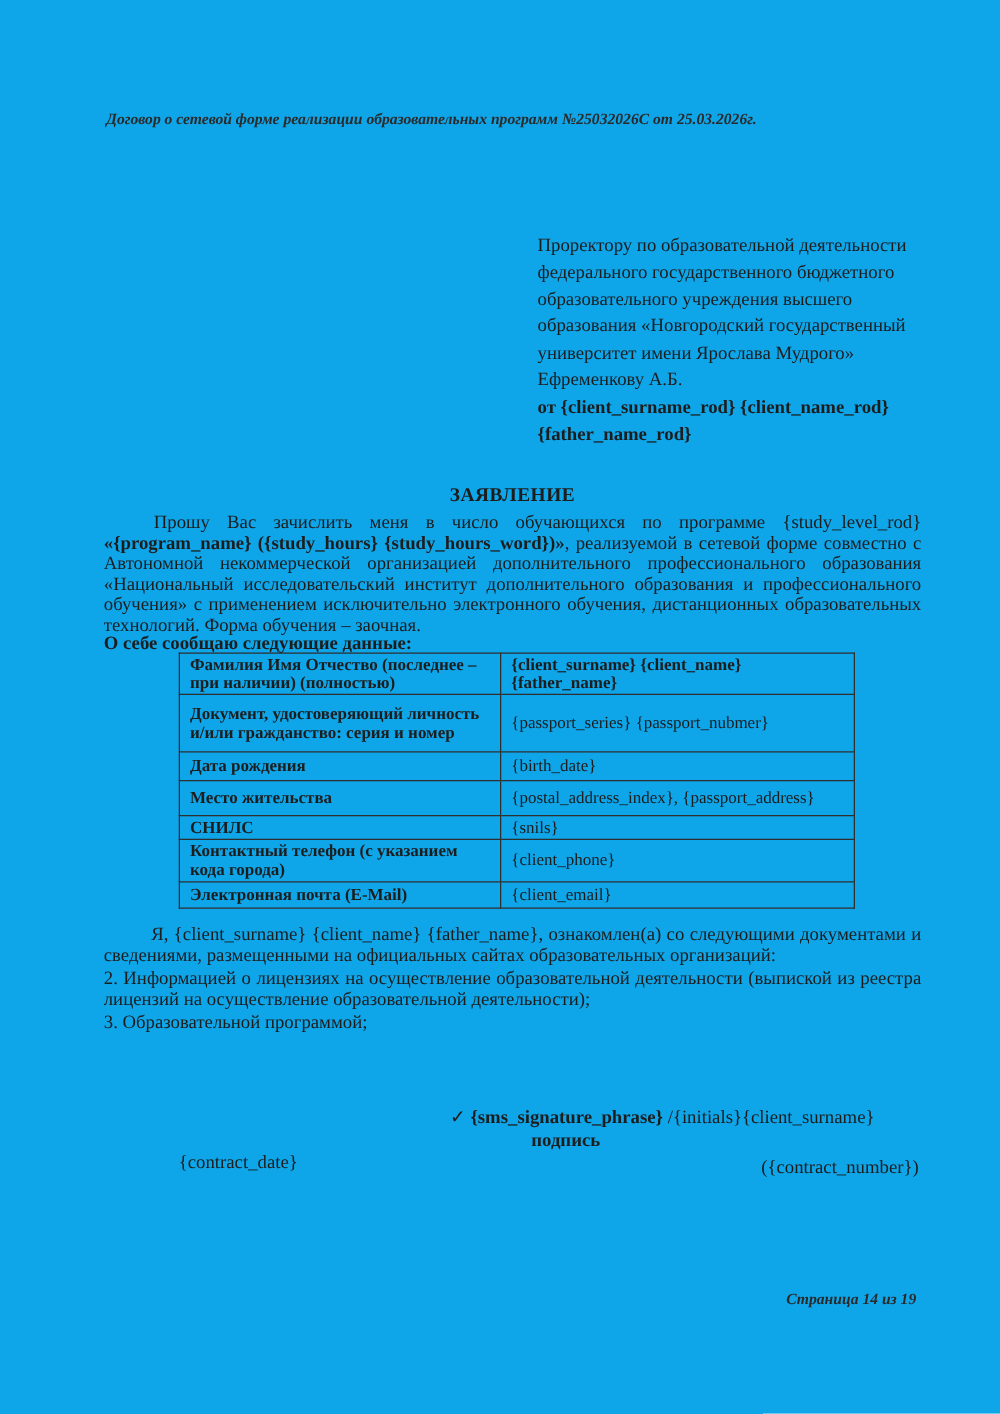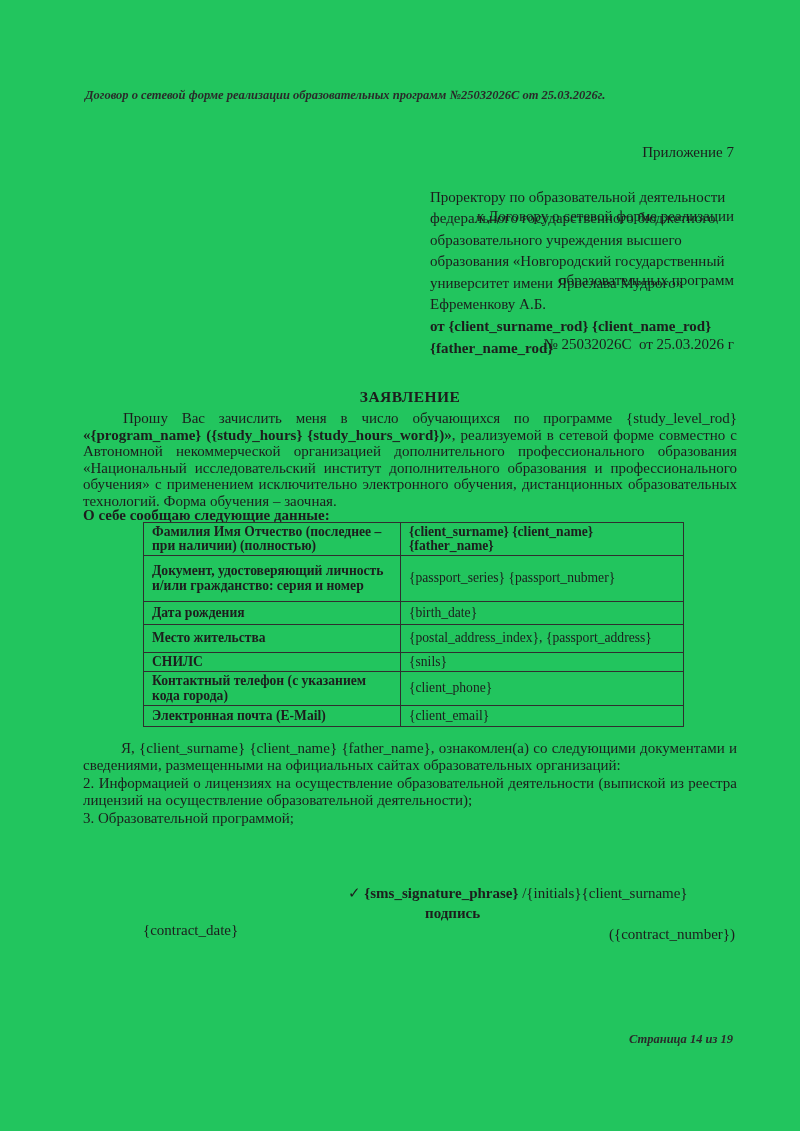--- a/index.html
+++ b/index.html
@@ -1,20 +1,20 @@
 <!DOCTYPE html>
 <html><head>
 <meta charset="utf-8">
 <style>
   html, body { margin: 0; padding: 0; background: #ffffff; }
   .page {
     position: relative;
     width: 800px;
     height: 1131px;
-    background: #22c55e;
+    background: #0ea5e9;
     color: #1d1d1d;
     font-family: "Liberation Serif", "DejaVu Serif", serif;
     overflow: hidden;
   }
   .abs { position: absolute; }
 
   .ref-line {
     left: 85px; top: 88px;
     font-size: 12.5px;
     font-style: italic;
@@ -90,21 +90,21 @@
   .ack {
     left: 83px; top: 740px;
     width: 654px;
     font-size: 15px;
     line-height: 17.4px;
     text-align: justify;
   }
   .ack .intro { text-indent: 38px; }
 
   .sign-date { left: 143px; top: 886px; font-size: 15px; margin-top: 36px; }
-  .sign-line { left: 348px; top: 884px; width: 400px; font-size: 15px; }
+  .sign-line { left: 360px; top: 884px; width: 400px; font-size: 15px; }
   .sign-line .b { font-weight: bold; }
   .sign-caption {
     left: 425px; top: 905px;
     font-size: 15px;
     font-weight: bold;
   }
   .contract-number {
     right: 65px; top: 926px;
     font-size: 15px;
     text-align: right;
@@ -117,26 +117,20 @@
     color: #2a2a2a;
   }
 </style>
 </head>
 <body>
 
 <div class="page">
 
   <div class="abs ref-line">Договор о сетевой форме реализации образовательных программ №25032026С от 25.03.2026г.</div>
 
-  <div class="abs appendix">
-    <div>Приложение 7</div>
-    <div>к Договору о сетевой форме реализации</div>
-    <div>образовательных программ</div>
-    <div>№ 25032026С  от 25.03.2026 г</div>
-  </div>
 
   <div class="abs addressee">
     <div>Проректору по образовательной деятельности</div>
     <div>федерального государственного бюджетного</div>
     <div>образовательного учреждения высшего</div>
     <div>образования «Новгородский государственный</div>
     <div>университет имени Ярослава Мудрого»</div>
     <div>Ефременкову А.Б.</div>
   </div>
 

